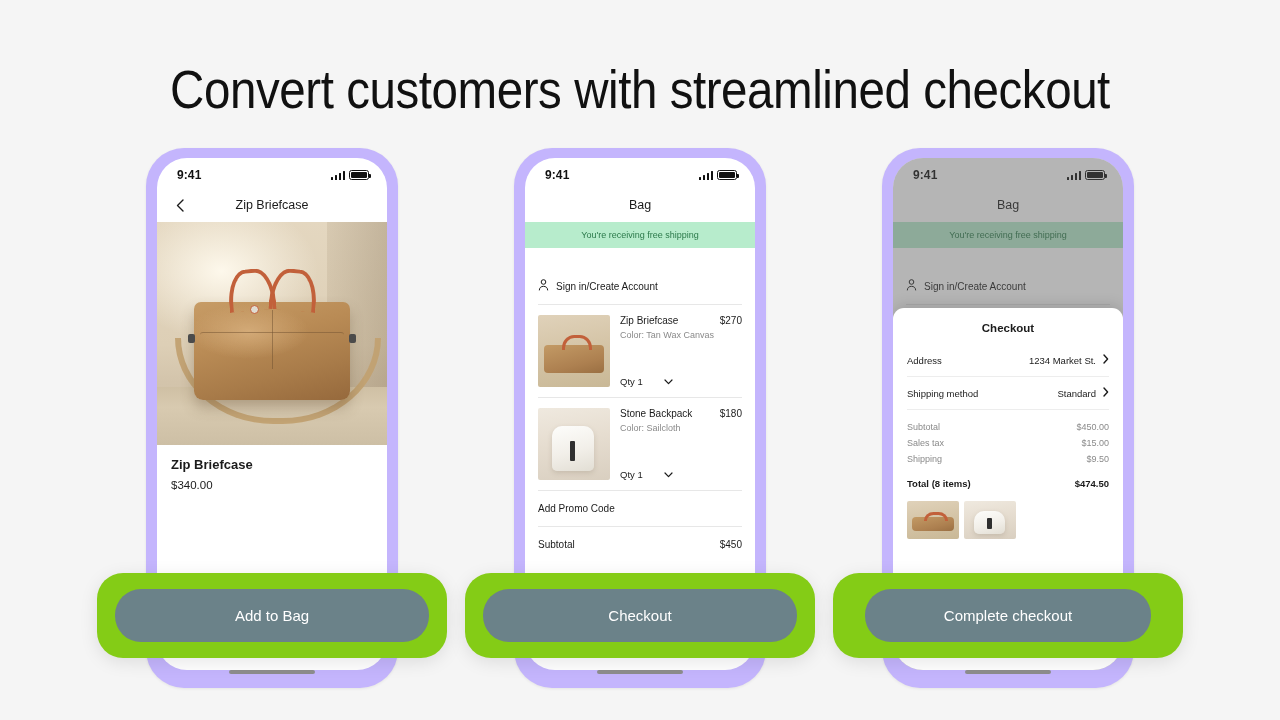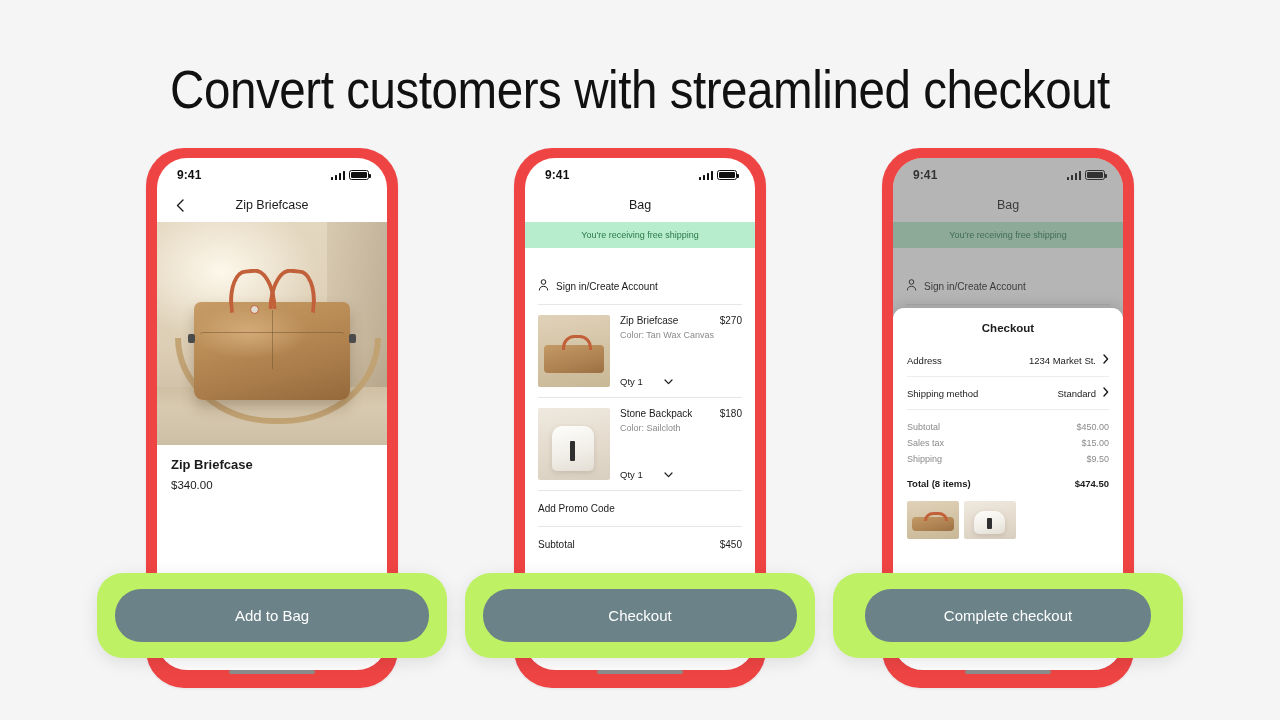--- a/index.html
+++ b/index.html
@@ -30,21 +30,21 @@
     transform: scaleX(0.88);
     white-space: nowrap;
   }
 
   
   .phone {
     position: absolute;
     top: 148px;
     width: 252px;
     height: 540px;
-    background: #ef4444;
+    background: #c4b5fd;
     border-radius: 38px;
     box-shadow: 0 1px 3px rgba(0,0,0,0.07);
     padding: 0;
   }
   .phone-inner {
     position: absolute;
     left: 11px;
     top: 10px;
     width: 230px;
     height: 512px;
@@ -481,21 +481,21 @@
   }
   .sheet-thumbs .thumb {
     width: 52px;
     height: 38px;
     border-radius: 2px;
   }
 
   
   .cta-card {
     position: absolute;
-    background: #bef264;
+    background: #84cc16;
     border-radius: 26px;
     box-shadow: 0 4px 18px rgba(0,0,0,0.10);
     display: flex;
     align-items: center;
     justify-content: center;
   }
   .cta-button {
     background: #6b8289;
     color: #ffffff;
     border: none;

